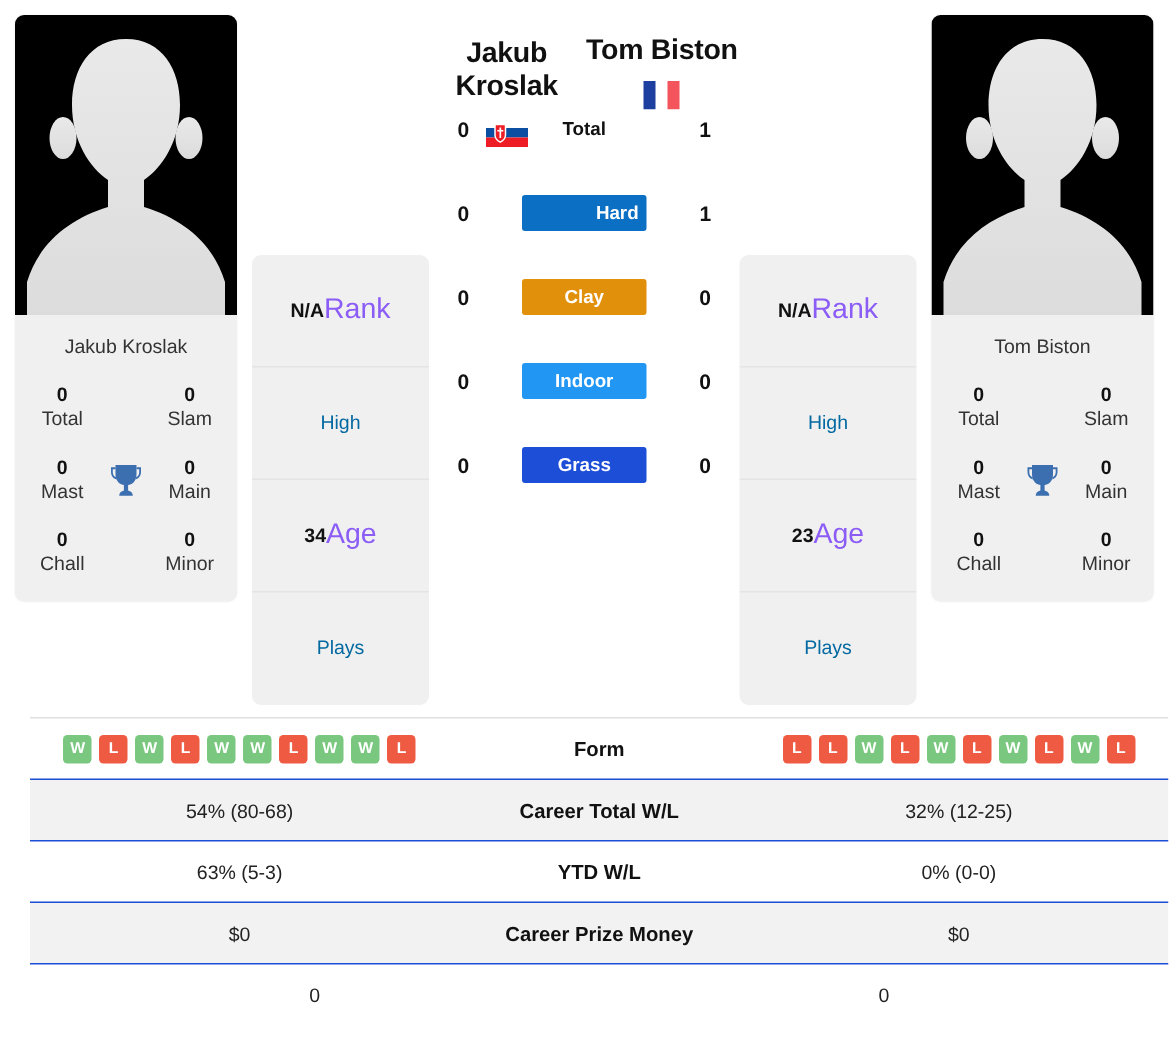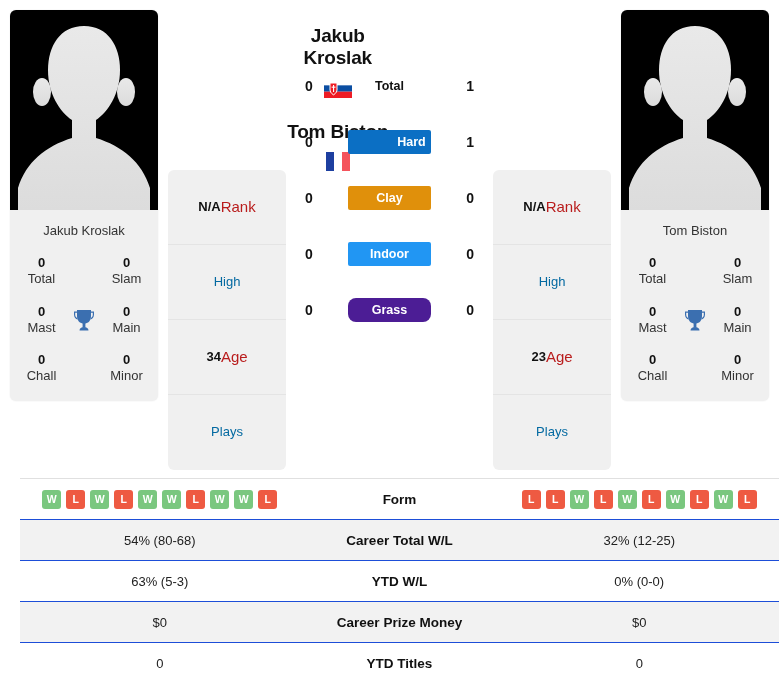--- a/index.html
+++ b/index.html
@@ -51,30 +51,30 @@
   .info-card {
     background: #f0f0f0; border-radius: 6px; overflow: hidden;
   }
   .info-cell {
     height: 75px; display: flex; 
     align-items: center; justify-content: center;
     border-bottom: 1px solid #e4e4e4; line-height: 1.25;
   }
   .info-cell:last-child { border-bottom: none; }
   .info-cell .val { font-size: 13px; font-weight: bold; color: #111; }
-  .info-cell .lbl { font-size: 15px; color: #b91c1c; }
+  .info-cell .lbl { font-size: 19px; color: #8b5cf6; }
   .info-cell .only { font-size: 13px; color: #0369a1; }
 
   
   .center-col {
     flex: 1 1 auto; position: relative; height: 478px;
   }
   .names-row {
     position: absolute; top: 0; left: 0; right: 0; height: 115px;
-    display: flex; flex-direction: column;
+    display: flex; flex-direction: row;
   }
   .name-block { width: 50%; display: flex; flex-direction: column; align-items: center; }
   .name-block.left { padding-top: 25px; }
   .name-block.right { padding-top: 23px; }
   .pname {
     font-size: 19px; font-weight: bold; color: #111;
     text-align: center; line-height: 1.18; letter-spacing: -0.2px;
   }
   .flag { margin-top: 9px; width: 28px; height: 19px; }
 
@@ -250,21 +250,21 @@
           <div class="badge" style="background:#e0900b;">Clay</div>
           <div class="score">0</div>
         </div>
         <div class="srow">
           <div class="score">0</div>
           <div class="badge" style="background:#2196f3;">Indoor</div>
           <div class="score">0</div>
         </div>
         <div class="srow">
           <div class="score">0</div>
-          <div class="badge" style="background:#4c1d95;border-radius:8px;">Grass</div>
+          <div class="badge" style="background:#1d4ed8;">Grass</div>
           <div class="score">0</div>
         </div>
       </div>
     </div>
 
     <div class="info-col">
       <div class="info-card">
         <div class="info-cell">
           <div class="val">N/A</div>
           <div class="lbl">Rank</div>
@@ -388,17 +388,16 @@
     </div>
 
     <div class="strow shaded">
       <div class="st-left">$0</div>
       <div class="st-mid">Career Prize Money</div>
       <div class="st-right">$0</div>
     </div>
 
     <div class="strow">
       <div class="st-left">0</div>
-      <div class="st-mid">YTD Titles</div>
       <div class="st-right">0</div>
     </div>
   </div>
 </div>
 
 </body></html>

